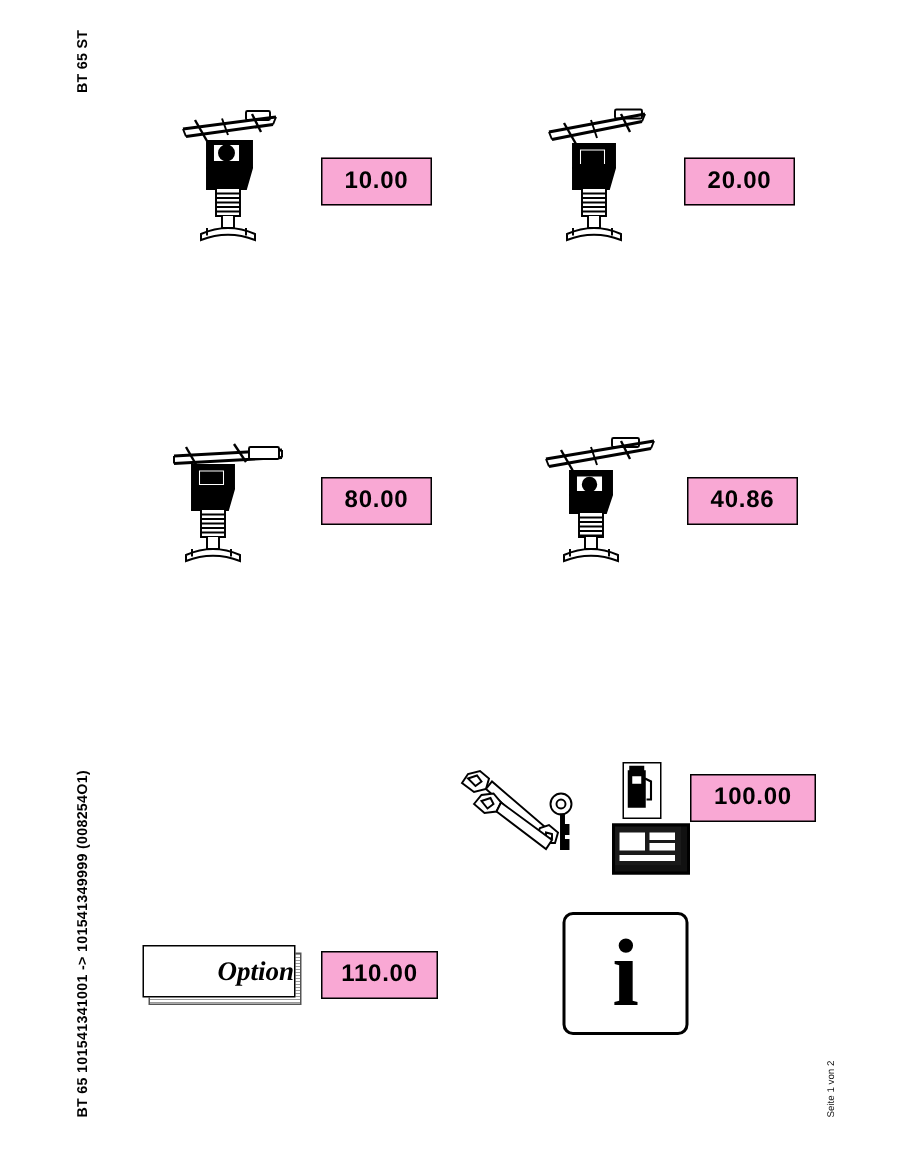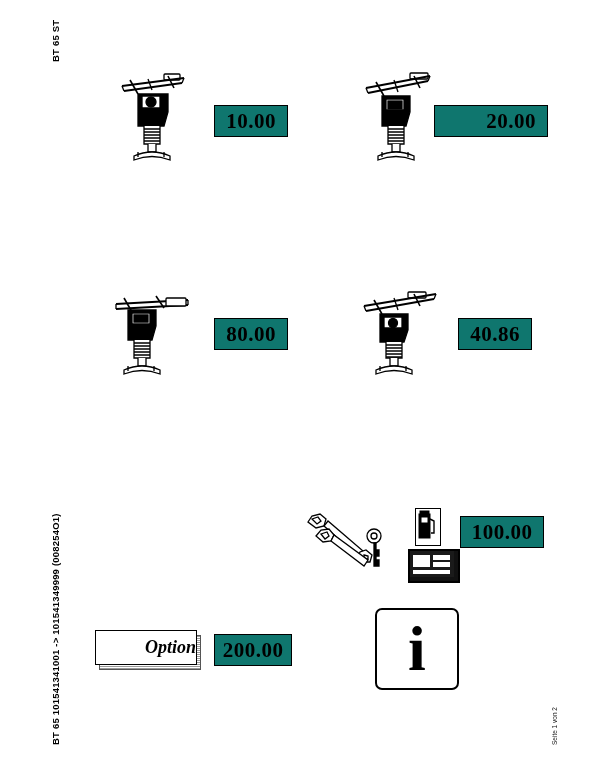--- a/index.html
+++ b/index.html
@@ -45,28 +45,27 @@
     white-space: nowrap;
     font-size: 6.5px;
     font-weight: normal;
     color: #111;
   }
 
   
   .price-box {
     position: absolute;
     border: 1.6px solid #000;
-    background: #0f766e;
-    font-size: 21px;
+    background: #f9a8d4;
+    font-size: 16px;
     font-weight: bold;
     display: flex;
     align-items: center;
     justify-content: center;
     letter-spacing: 0.5px;
-    font-family: Liberation Serif, serif;
   }
 
   
   .illus {
     position: absolute;
   }
 
   
   #option-tag {
     position: absolute;
@@ -202,21 +201,21 @@
       <rect x="36" y="33" width="14" height="8" fill="#000"></rect>
 
       <path d="M36 58 L36 76 L52 76 L52 58" fill="#fff"></path>
       <path d="M36 61 L52 61 M36 64 L52 64 M36 67 L52 67 M36 70 L52 70 M36 73 L52 73"></path>
       <path d="M40 76 L40 84 L48 84 L48 76" fill="#fff"></path>
       <path d="M26 88 Q44 80 62 88 L62 92 Q44 85 26 92 Z" fill="#fff"></path>
       <path d="M30 84 L30 89 M56 84 L56 89"></path>
     </g>
   </svg>
 </div>
-<div class="price-box" style="left:434px; top:105px; width:72px; height:30px;padding-left:40px;">20.00</div>
+<div class="price-box" style="left:456px; top:105px; width:72px; height:30px;">20.00</div>
 
 <div class="illus" style="left:104px; top:280px; width:96px; height:96px;">
   <svg width="96" height="96" viewBox="0 0 96 96" xmlns="http://www.w3.org/2000/svg">
     <g stroke="#000" fill="none" stroke-width="1.3">
       <path d="M12 24 L84 20" stroke-width="2"></path>
       <path d="M12 29 L84 25" stroke-width="2"></path>
       <path d="M12 24 L12 29 M84 20 L84 25"></path>
       <path d="M20 18 L28 32" stroke-width="1.6"></path>
       <path d="M52 16 L60 28" stroke-width="1.6"></path>
       <rect x="62" y="18" width="20" height="8" rx="1" fill="#fff"></rect>
@@ -303,17 +302,17 @@
 </div>
 
 <div class="price-box" style="left:460px; top:516px; width:82px; height:30px;">100.00</div>
 
 <div id="option-tag">
   <div class="tag-shadow"></div>
   <div class="tag-face">
     <span>Option</span>
   </div>
 </div>
-<div class="price-box" style="left:214px; top:634px; width:76px; height:30px;">200.00</div>
+<div class="price-box" style="left:214px; top:634px; width:76px; height:30px;">110.00</div>
 
 <div id="info-box">
   <span class="info-glyph">i</span>
 </div>
 
 </body></html>

